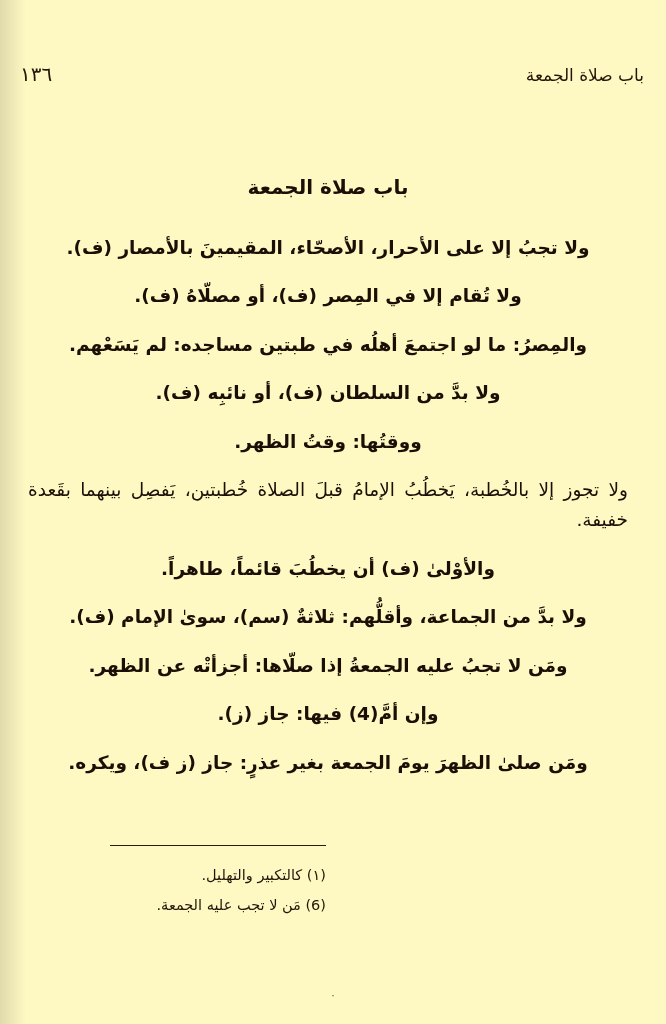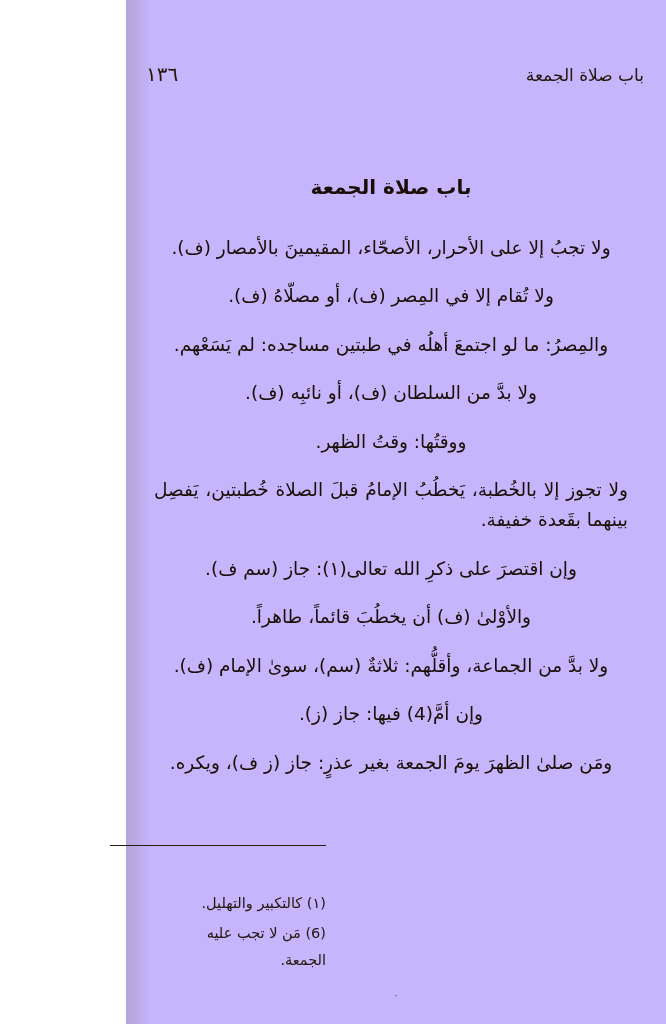--- a/index.html
+++ b/index.html
@@ -12,23 +12,23 @@
     height: 1024px;
     position: relative;
     font-family: "DejaVu Sans", sans-serif;
     color: #1a1008;
     overflow: hidden;
   }
 
   .page {
     position: absolute;
     inset: 0;
-    width: 540px;
+    width: 666px;
     height: 1024px;
-    background: #c4b5fd;
+    background: #fef9c3;
     box-sizing: border-box;
   }
 
   
   .page::before {
     content: "";
     position: absolute;
     left: 0;
     top: 0;
     bottom: 0;
@@ -79,40 +79,40 @@
     margin-bottom: 15px;
     color: #1b0f05;
     text-align: right;
   }
   .body-line.justify {
     text-align: justify;
     text-align-last: right;
   }
   .body-line.center-ish {
     text-align: center;
+    font-weight: bold;
   }
 
   .footnote-rule {
     position: absolute;
     top: 845px;
     right: 340px;
     width: 216px;
     height: 1px;
     background: #2a1a0c;
   }
 
   .footnotes {
     position: absolute;
     top: 862px;
     right: 340px;
     left: 40px;
     font-size: 14.5px;
     line-height: 1.9;
     color: #231508;
-    margin-top: 28px;
   }
   .footnote-item {
     margin-bottom: 2px;
   }
 
   .page-bottom-mark {
     position: absolute;
     bottom: 22px;
     left: 0;
     right: 0;
@@ -134,23 +134,23 @@
   <div class="content">
 
     <div class="doc-title">باب صلاة الجمعة</div>
 
     <p class="body-line center-ish">ولا تجبُ إلا على الأحرار، الأصحّاء، المقيمينَ بالأمصار (ف).</p>
     <p class="body-line center-ish">ولا تُقام إلا في المِصر (ف)، أو مصلّاهُ (ف).</p>
     <p class="body-line center-ish">والمِصرُ: ما لو اجتمعَ أهلُه في طبتين مساجده: لم يَسَعْهم.</p>
     <p class="body-line center-ish">ولا بدَّ من السلطان (ف)، أو نائبِه (ف).</p>
     <p class="body-line center-ish">ووقتُها: وقتُ الظهر.</p>
     <p class="body-line justify">ولا تجوز إلا بالخُطبة، يَخطُبُ الإمامُ قبلَ الصلاة خُطبتين، يَفصِل بينهما بقَعدة خفيفة.</p>
-    <p class="body-line center-ish">وإن اقتصرَ على ذكرِ الله تعالى(١): جاز (سم ف).</p>
     <p class="body-line center-ish">والأوْلىٰ (ف) أن يخطُبَ قائماً، طاهراً.</p>
     <p class="body-line center-ish">ولا بدَّ من الجماعة، وأقلُّهم: ثلاثةٌ (سم)، سوىٰ الإمام (ف).</p>
+    <p class="body-line center-ish">ومَن لا تجبُ عليه الجمعةُ إذا صلّاها: أجزأتْه عن الظهر.</p>
     <p class="body-line center-ish">وإن أمَّ(4) فيها: جاز (ز).</p>
     <p class="body-line center-ish">ومَن صلىٰ الظهرَ يومَ الجمعة بغير عذرٍ: جاز (ز ف)، ويكره.</p>
 
   </div>
 
   <div class="footnote-rule"></div>
 
   <div class="footnotes">
     <div class="footnote-item">(١) كالتكبير والتهليل.</div>
     <div class="footnote-item">(6) مَن لا تجب عليه الجمعة.</div>

